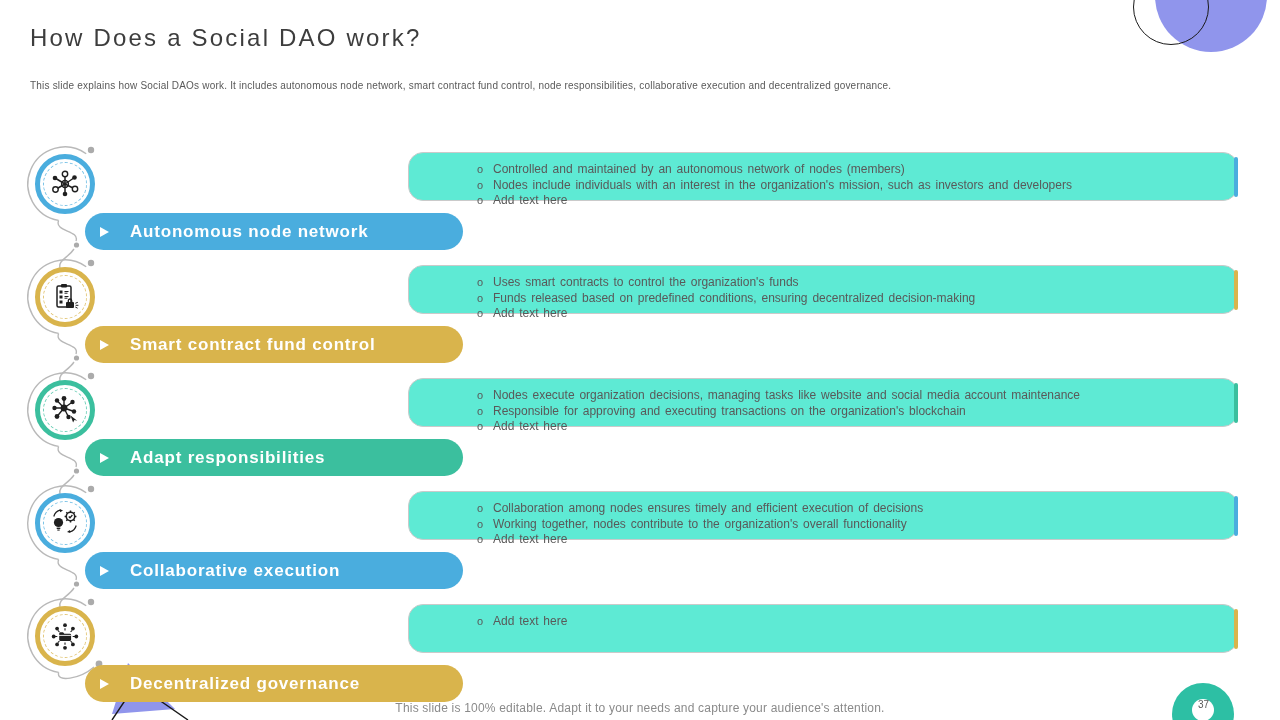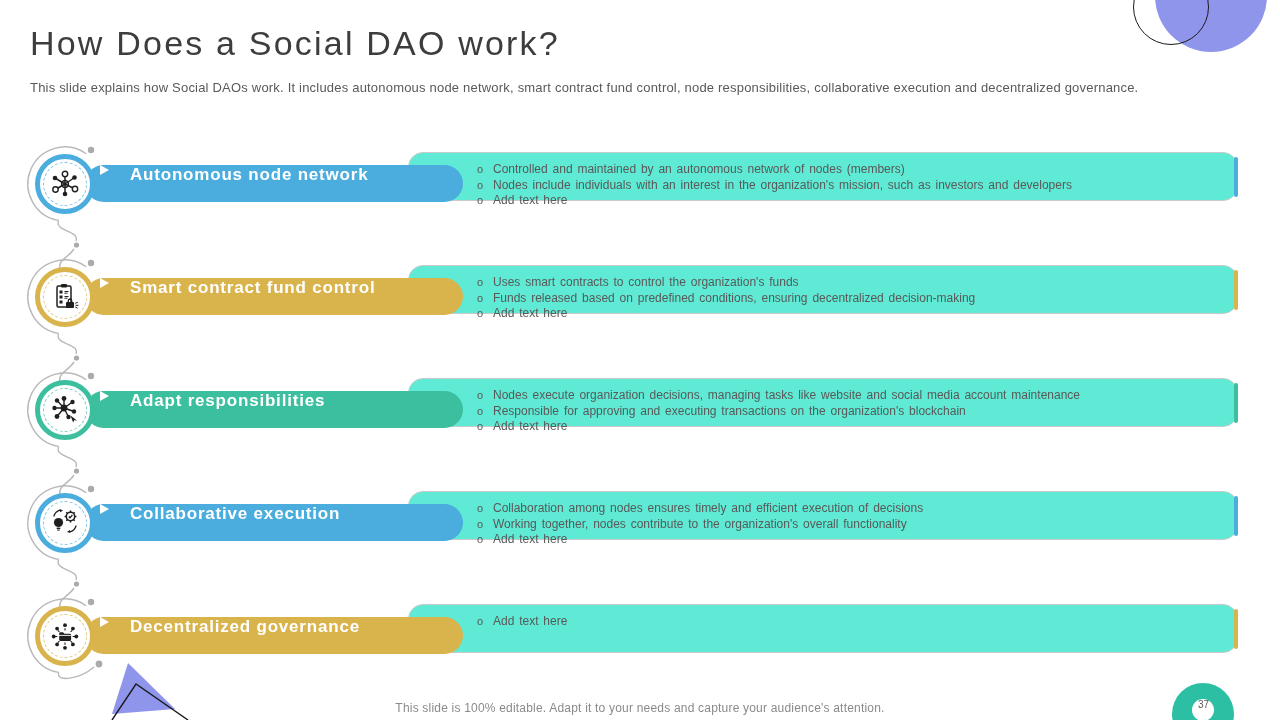--- a/index.html
+++ b/index.html
@@ -1,35 +1,35 @@
 <!DOCTYPE html>
 <html><head>
 <meta charset="utf-8">
 <style>
   html,body{margin:0;padding:0;background:#e8e8e8;}
   .slide{position:relative;width:1280px;height:720px;background:#ffffff;overflow:hidden;
          font-family:"Liberation Sans",sans-serif;margin:0 auto;}
   
-  .title{position:absolute;left:30px;top:24px;font-size:34px;font-weight:400;color:#3d3d3d;
+  .title{position:absolute;left:30px;top:24px;font-size:24px;font-weight:400;color:#3d3d3d;
          letter-spacing:2.2px;}
-  .subtitle{position:absolute;left:30px;top:80px;font-size:13px;color:#595959;letter-spacing:.2px;}
+  .subtitle{position:absolute;left:30px;top:80px;font-size:10px;color:#595959;letter-spacing:.2px;}
   
   .deco-purple-circle{position:absolute;left:1155px;top:-60px;width:112px;height:112px;
          border-radius:50%;background:#9095ec;}
   .deco-outline-circle{position:absolute;left:1133px;top:-31px;width:74px;height:74px;
          border-radius:50%;border:1.6px solid #1a1a1a;background:transparent;}
   
   .rail{position:absolute;left:18px;top:137px;}
   
   .badge{position:absolute;left:35px;width:50px;height:50px;border-radius:50%;
          border:5px solid var(--c);background:#fff;z-index:3;}
   .badge .dash{position:absolute;inset:3px;border-radius:50%;border:1.4px dashed var(--c);opacity:.75;}
   .badge svg{position:absolute;left:7px;top:7px;}
   .pill{position:absolute;left:85px;width:378px;height:37px;border-radius:18.5px;background:var(--c);
-        z-index:2;display:flex;align-items:flex-start;}
+        z-index:2;display:flex;align-items:center;margin-top:48px;}
   .pill .tri{width:0;height:0;border-top:5.5px solid transparent;border-bottom:5.5px solid transparent;
         border-left:9px solid #ffffff;margin-left:15px;}
   .pill .lbl{color:#ffffff;font-size:17px;font-weight:bold;letter-spacing:.8px;margin-left:21px;
         white-space:nowrap;}
   .tbox{position:absolute;left:408px;width:830px;height:49px;background:#5eead4;
         border:1px solid #cacaca;border-radius:15px;z-index:1;box-sizing:border-box;}
   .tbox .accent{position:absolute;right:-1px;top:50%;transform:translateY(-50%);
         width:4px;height:40px;border-radius:2px;background:var(--c);}
   .tbox ul{list-style:none;margin:0;padding:9px 10px 0 68px;}
   .tbox li{font-size:12px;color:#595959;line-height:15.5px;white-space:nowrap;word-spacing:1.5px;}

